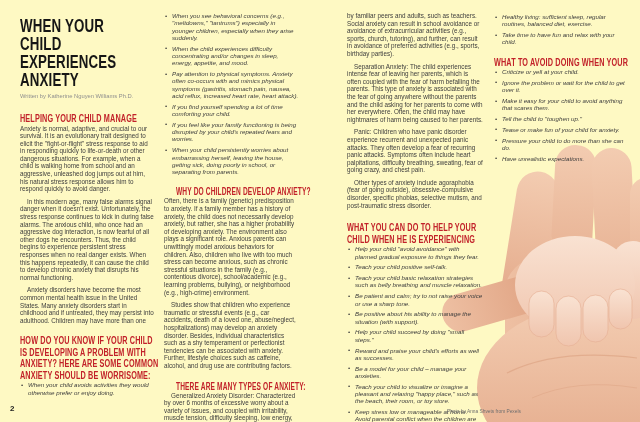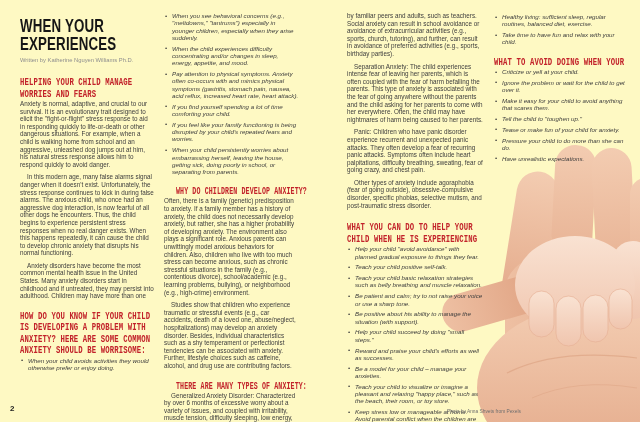--- a/index.html
+++ b/index.html
@@ -17,21 +17,21 @@
   
   .title .line { height:18px; }
   .title .line span {
     display:inline-block; transform:scaleX(0.72); transform-origin:0 50%;
     font-size:18.5px; font-weight:bold; color:#161616; white-space:nowrap;
     letter-spacing:0.2px;
   }
   .byline { margin-top:6px; margin-bottom:9px; font-size:5.8px; color:#8e8e8e; }
 
   
-  .redhead { margin:0 0 5px 0;font-family:Liberation Mono, monospace; }
+  .redhead { margin:0 0 5px 0; }
   .redhead .line { height:11.5px; }
   .redhead .line span {
     display:inline-block; transform:scaleX(0.66); transform-origin:0 50%;
     font-size:11px; font-weight:bold; color:#c2222a; white-space:nowrap;
     letter-spacing:0.2px;
   }
   .redhead.xs .line { height:11px;margin-left:12px; }
   .redhead.xs .line span { font-size:10px; }
   .mt8 { margin-top:8px;text-align:right; }
   .mt6 { margin-top:6px; }
@@ -95,27 +95,28 @@
       <rect x="92" y="148" width="25" height="46" rx="12.5" fill="url(#gB)" stroke="#e6b197" stroke-width="0.7"></rect>
       <rect x="119" y="153" width="25" height="50" rx="12.5" fill="url(#gB)" stroke="#e6b197" stroke-width="0.7"></rect>
       <rect x="146" y="152" width="25" height="47" rx="12.5" fill="url(#gB)" stroke="#e6b197" stroke-width="0.7"></rect>
       <rect x="172" y="146" width="23" height="40" rx="11.5" fill="url(#gB)" stroke="#e6b197" stroke-width="0.7"></rect>
     </svg>
   </div>
 
   <div class="col col1">
     <div class="title">
       <div class="line"><span>WHEN YOUR</span></div>
+      <div class="line"><span>CHILD</span></div>
       <div class="line"><span>EXPERIENCES</span></div>
+      <div class="line"><span>ANXIETY</span></div>
     </div>
     <div class="byline">Written by Katherine Nguyen Williams Ph.D.</div>
 
     <div class="redhead">
       <div class="line"><span>HELPING YOUR CHILD MANAGE</span></div>
-      <div class="line"><span>WORRIES AND FEARS</span></div>
     </div>
     <p class="para">Anxiety is normal, adaptive, and crucial to our survival. It is an evolutionary trait designed to elicit the "fight-or-flight" stress response to aid in responding quickly to life-or-death or other dangerous situations. For example, when a child is walking home from school and an aggressive, unleashed dog jumps out at him, his natural stress response allows him to respond quickly to avoid danger.</p>
     <p class="para ind">In this modern age, many false alarms signal danger when it doesn't exist. Unfortunately, the stress response continues to kick in during false alarms. The anxious child, who once had an aggressive dog interaction, is now fearful of all other dogs he encounters. Thus, the child begins to experience persistent stress responses when no real danger exists. When this happens repeatedly, it can cause the child to develop chronic anxiety that disrupts his normal functioning.</p>
     <p class="para ind">Anxiety disorders have become the most common mental health issue in the United States. Many anxiety disorders start in childhood and if untreated, they may persist into adulthood. Children may have more than one</p>
 
     <div class="redhead mt6">
       <div class="line"><span>HOW DO YOU KNOW IF YOUR CHILD</span></div>
       <div class="line"><span>IS DEVELOPING A PROBLEM WITH</span></div>
       <div class="line"><span>ANXIETY? HERE ARE SOME COMMON</span></div>
       <div class="line"><span>ANXIETY SHOULD BE WORRISOME:</span></div>

